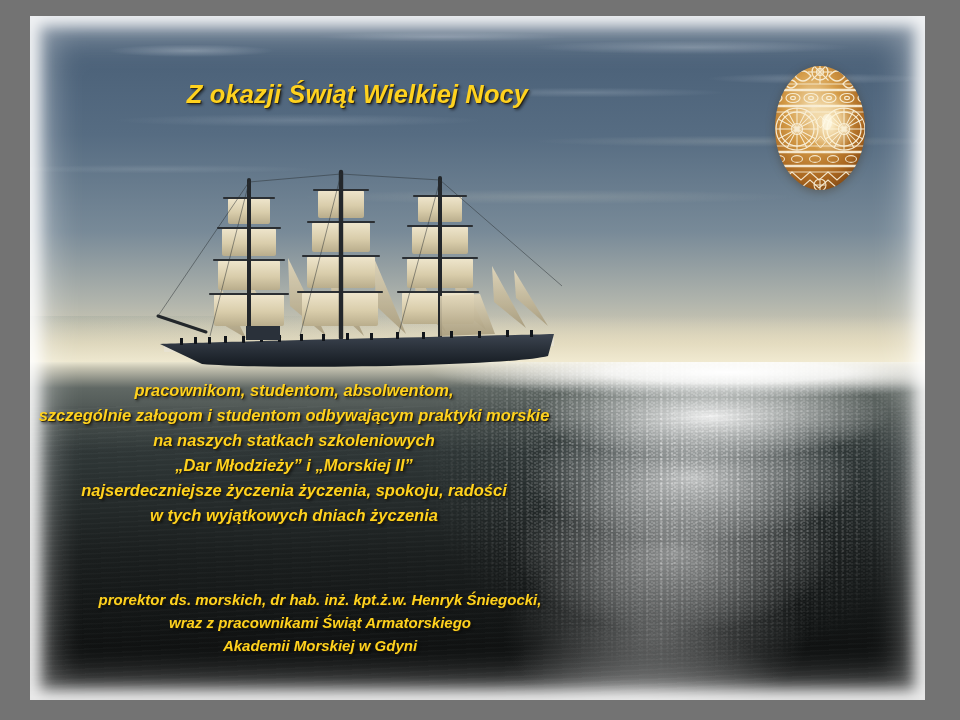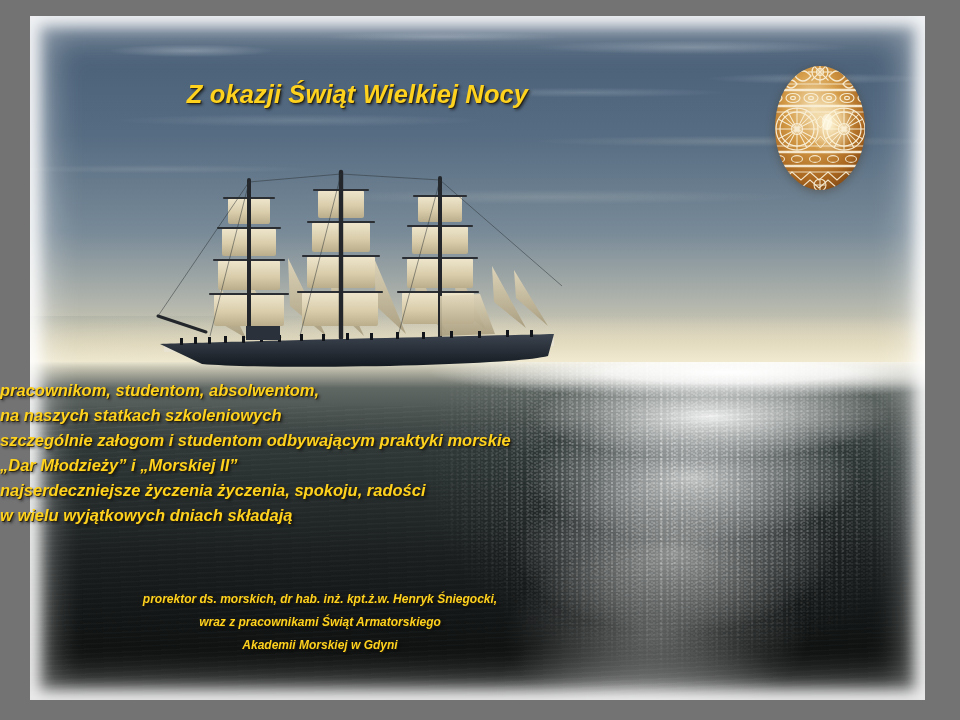--- a/index.html
+++ b/index.html
@@ -100,27 +100,27 @@
   
   .txt{position:absolute;color:#ffd21e;font-weight:bold;font-style:italic;
        white-space:nowrap;letter-spacing:.1px;
        text-shadow:1px 1px 0 rgba(40,30,10,.75),
                    2px 2px 3px rgba(0,0,0,.55);}
 
   #title{left:0;top:78px;width:715px;text-align:center;font-size:25.5px;line-height:33px;
          white-space:normal;}
   #title .l{display:block;}
 
-  #body-block{position:absolute;left:0;top:378px;width:588px;}
+  #body-block{position:absolute;left:0;top:378px;width:588px;text-align:center;}
   #body-block .bl{display:block;font-size:16.5px;line-height:25px;color:#ffd21e;
        font-weight:bold;font-style:italic;white-space:nowrap;
        text-shadow:1px 1px 0 rgba(40,30,10,.8),2px 2px 3px rgba(0,0,0,.6);}
 
   #sign-block{position:absolute;left:0;top:588px;width:640px;text-align:center;}
-  #sign-block .sl{display:block;font-size:12px;line-height:23px;color:#ffd21e;
+  #sign-block .sl{display:block;font-size:15px;line-height:23px;color:#ffd21e;
        font-weight:bold;font-style:italic;white-space:nowrap;
        text-shadow:1px 1px 0 rgba(40,30,10,.8),2px 2px 3px rgba(0,0,0,.6);}
 </style>
 </head>
 <body>
 
 <div id="card">
 
   <div id="photo">
 
@@ -395,25 +395,25 @@
     </div>
 
   </div>
 
   <div id="title" class="txt">
     <span class="l">Z okazji Świąt Wielkiej Nocy</span>
   </div>
 
   <div id="body-block">
     <span class="bl">pracownikom,  studentom,  absolwentom,</span>
+    <span class="bl">szczególnie  załogom i studentom  odbywającym  praktyki  morskie</span>
     <span class="bl">na naszych statkach szkoleniowych</span>
-    <span class="bl">szczególnie  załogom i studentom  odbywającym  praktyki  morskie</span>
     <span class="bl">„Dar Młodzieży”  i „Morskiej II”</span>
     <span class="bl">najserdeczniejsze  życzenia życzenia,  spokoju,  radości</span>
-    <span class="bl">w wielu  wyjątkowych  dniach  składają</span>
+    <span class="bl">w tych  wyjątkowych  dniach  życzenia</span>
   </div>
 
   <div id="sign-block">
     <span class="sl">prorektor ds. morskich, dr hab. inż. kpt.ż.w. Henryk Śniegocki,</span>
     <span class="sl">wraz z pracownikami Świąt Armatorskiego</span>
     <span class="sl">Akademii Morskiej w Gdyni</span>
   </div>
 
 </div>
 

